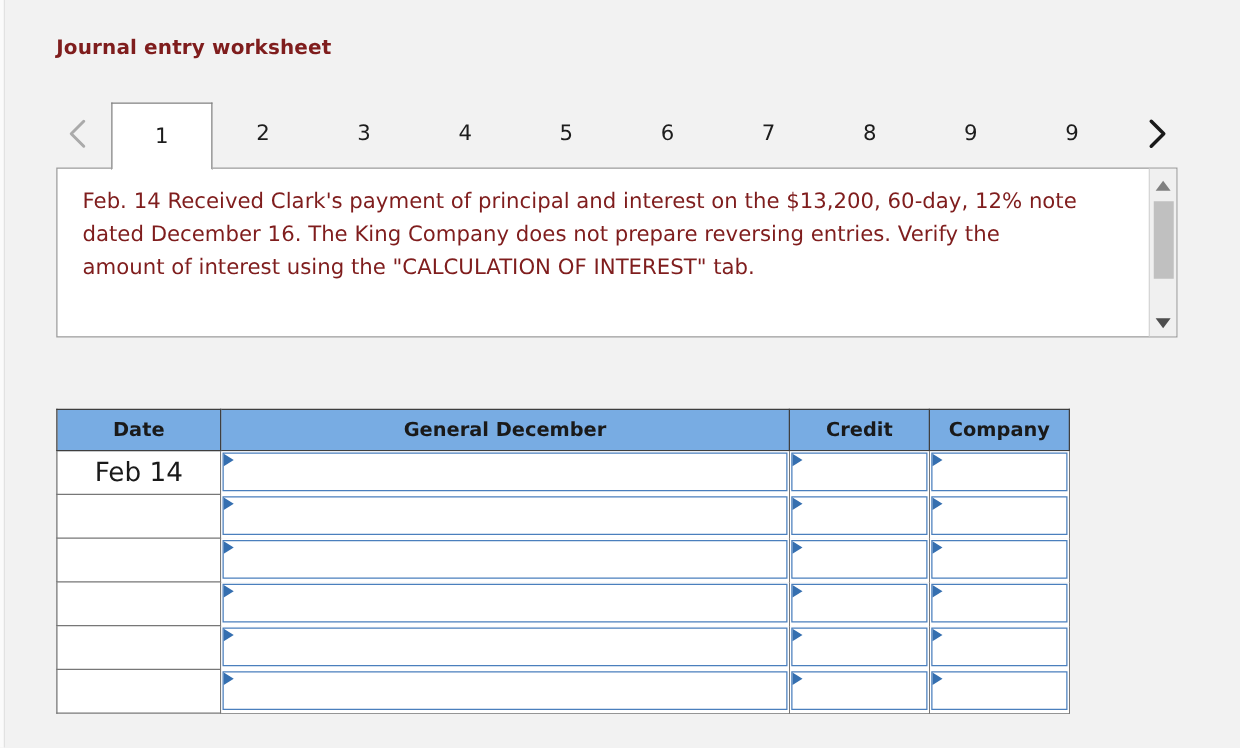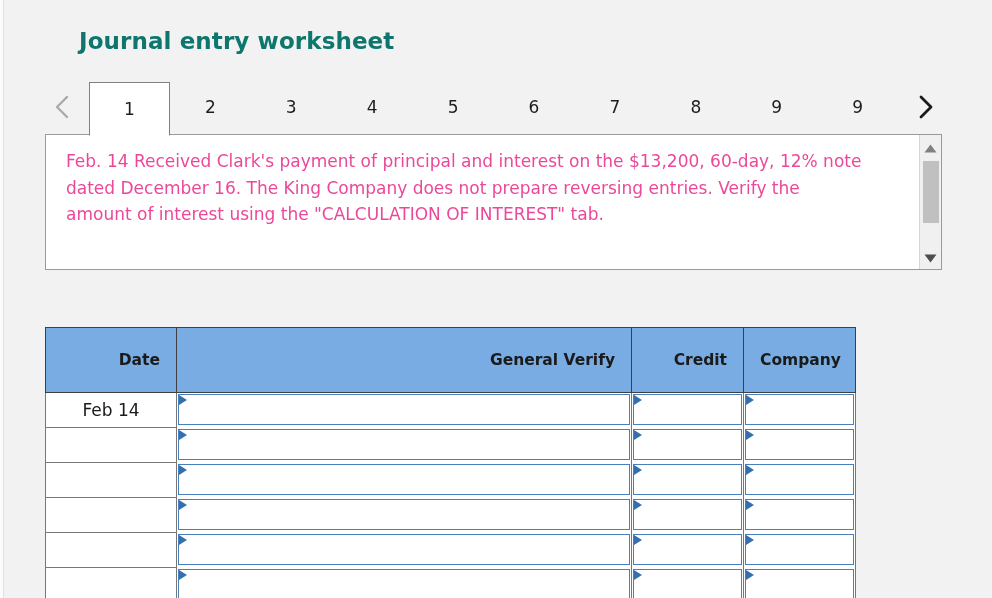--- a/index.html
+++ b/index.html
@@ -28,25 +28,24 @@
     position: absolute;
     left: 0; top: 0;
     width: 992px; height: 598px;
   }
 
   
   .worksheet-title {
     position: absolute;
     left: 45px;
     top: 28px;
-    font-size: 23px;
+    font-size: 16px;
     font-weight: bold;
     letter-spacing: 0.1px;
-    color: #0f766e;
-    margin-left: 34px;
+    color: #7f1d1d;
   }
 
   
   .tabstrip {
     position: absolute;
     left: 45px;
     top: 82px;
     width: 897px;
     height: 52px;
   }
@@ -109,21 +108,21 @@
     box-sizing: border-box;
     z-index: 2;
   }
   .instruction-text {
     position: absolute;
     left: 20px;
     top: 13px;
     width: 800px;
     font-size: 17px;
     line-height: 26.5px;
-    color: #ec4899;
+    color: #7f1d1d;
   }
 
   
   .panel-scrollbar {
     position: absolute;
     right: 0px;
     top: 0px;
     width: 22px;
     height: 134px;
     background: #f0f0f0;
@@ -170,38 +169,38 @@
     border-collapse: collapse;
     table-layout: fixed;
   }
   .journal-table th {
     background: #78ace3;
     border: 1px solid #3f3f3f;
     font-size: 15.5px;
     font-weight: bold;
     color: #1a1a1a;
     height: 32px;
-    padding: 16px;
-    text-align: right;
+    padding: 0;
+    text-align: center;
   }
   .col-date   { width: 131px; }
   .col-gj     { width: 455px; }
   .col-debit  { width: 112px; }
   .col-credit { width: 112px; }
 
   .journal-table td {
     padding: 0;
     height: 34px;
     background: #ffffff;
     vertical-align: middle;
   }
   td.date-cell {
     border: 1px solid #777777;
     text-align: center;
-    font-size: 17px;
+    font-size: 21px;
     color: #1a1a1a;
   }
   td.input-cell {
     border: 1px solid #777777;
     border-top: none;
     border-bottom: none;
     position: relative;
     padding: 0 1px;
   }
   
@@ -320,21 +319,21 @@
   <table class="journal-table">
     <colgroup>
       <col class="col-date">
       <col class="col-gj">
       <col class="col-debit">
       <col class="col-credit">
     </colgroup>
     <thead>
       <tr>
         <th>Date</th>
-        <th>General Verify</th>
+        <th>General December</th>
         <th>Credit</th>
         <th>Company</th>
       </tr>
     </thead>
     <tbody id="journal-body">
         <tr class="jrow">
           <td class="date-cell"><span>Feb 14</span></td>
           <td class="input-cell">
             <div class="cell-box">
               <span class="cell-marker"></span>

